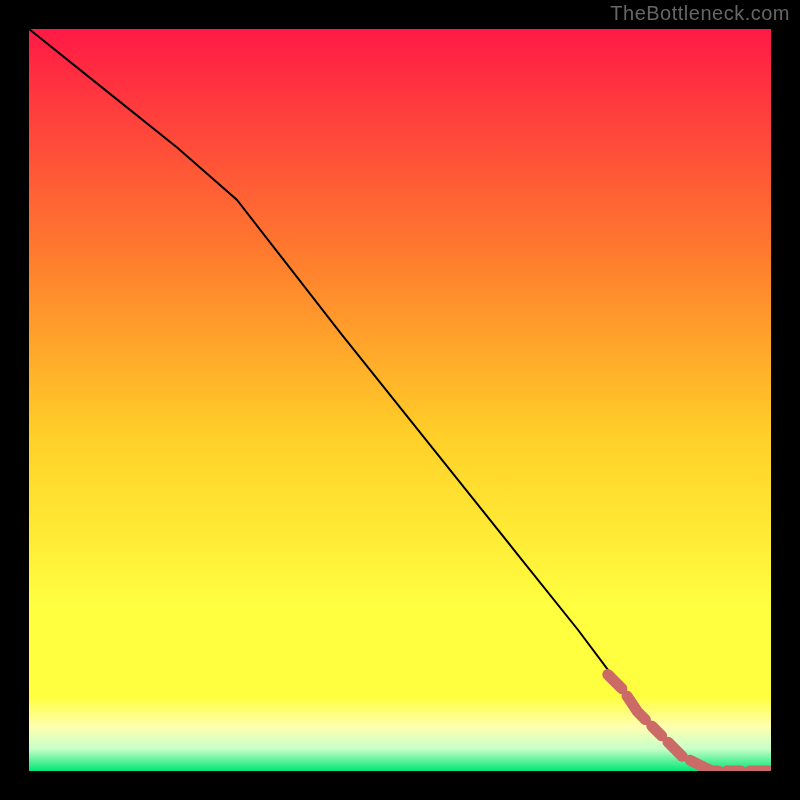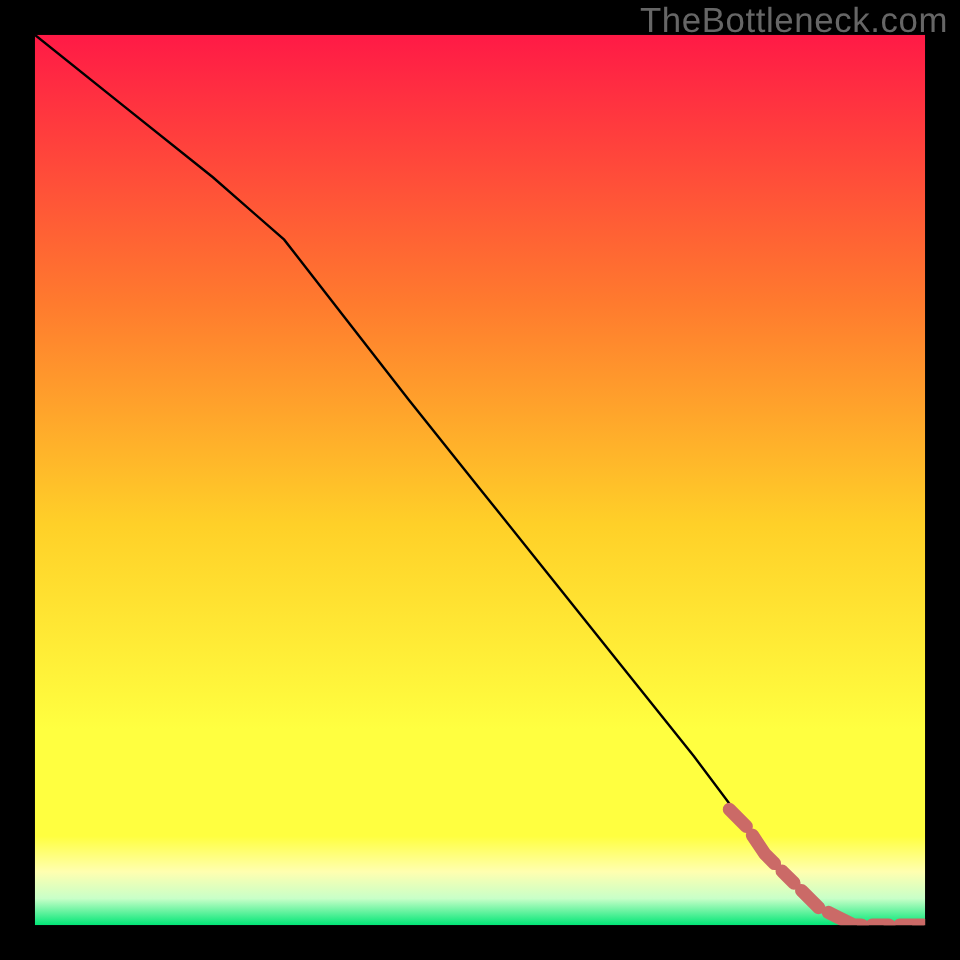--- a/index.html
+++ b/index.html
@@ -15,21 +15,21 @@
     position: relative;
     width: 800px;
     height: 800px;
     background: #000;
   }
   .watermark {
     position: absolute;
     top: 2px;
     right: 10px;
     color: #666;
-    font-size: 29px;
+    font-size: 20px;
     font-weight: 400;
     letter-spacing: 0.5px;
     z-index: 40;
     user-select: none;
   }
   .plot-wrap {
     position: absolute;
     left: 29px;
     top: 29px;
     width: 742px;

